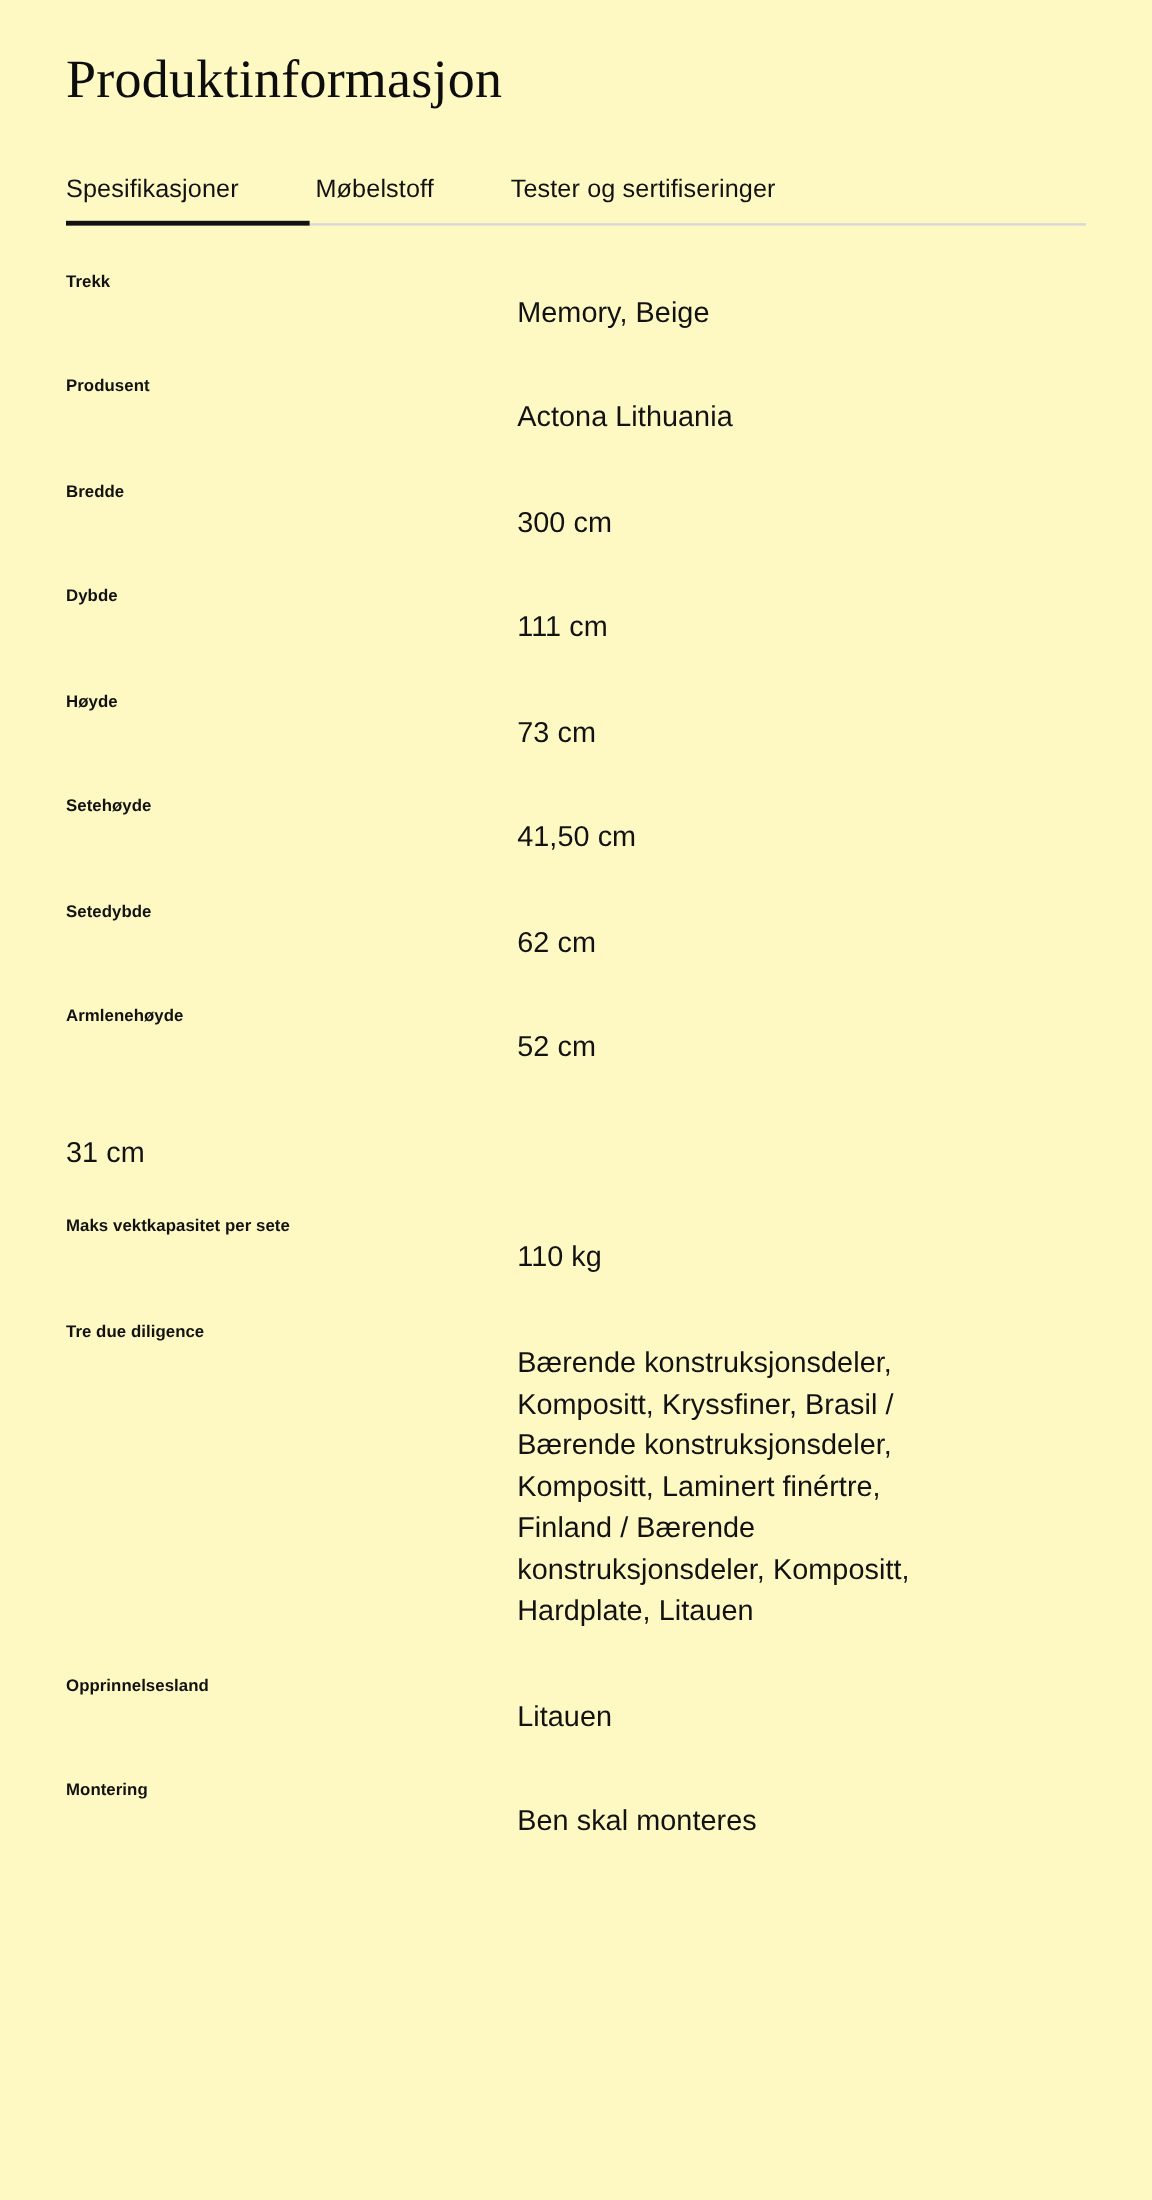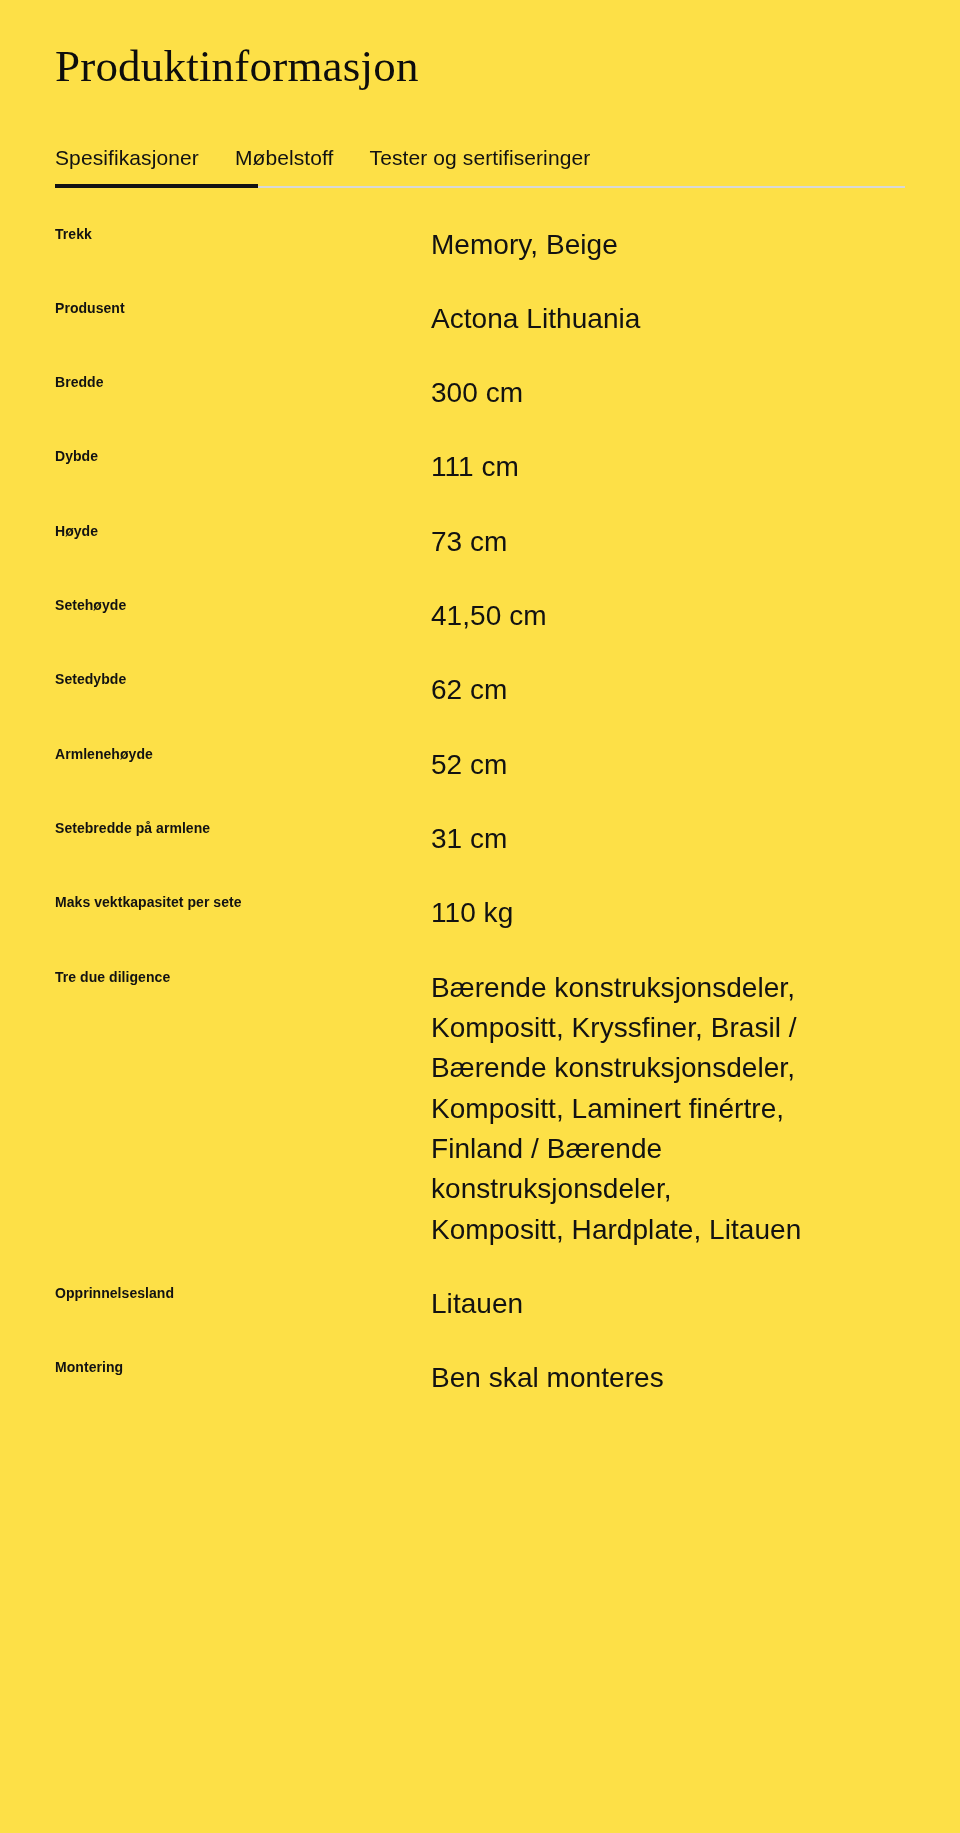--- a/index.html
+++ b/index.html
@@ -17,21 +17,21 @@
     color: #121212;
     -webkit-font-smoothing: antialiased;
   }
 
   .page {
     position: relative;
     width: 960px;
     height: 1833px;
     box-sizing: border-box;
     padding: 0 55px;
-    background: #fde047;
+    background: #fef9c3;
   }
 
   
   .page-title {
     font-family: "Liberation Serif", "DejaVu Serif", serif;
     font-weight: 400;
     font-size: 45px;
     line-height: 1.1;
     letter-spacing: 0.2px;
     color: #0d0d0d;
@@ -54,21 +54,21 @@
     color: #121212;
     letter-spacing: 0.1px;
     padding: 0 0 20px 0;
     cursor: pointer;
     white-space: nowrap;
     background: none;
     border: none;
     font-family: inherit;
   }
 
-  .tab + .tab { margin-left: 36px; }
+  .tab + .tab { margin-left: 64px; }
 
   .tab-rule {
     position: absolute;
     left: 0;
     right: 0;
     bottom: 0;
     height: 2px;
     background: #d8d8d8;
   }
 
@@ -99,27 +99,28 @@
     font-weight: 700;
     line-height: 1.38;
     color: #121212;
     letter-spacing: 0.05px;
     padding-right: 14px;
     box-sizing: border-box;
   }
 
   .spec-value {
     flex: 1 1 auto;
-    font-size: 28px;
+    font-size: 24px;
     font-weight: 400;
     line-height: 1.44;
     color: #121212;
     letter-spacing: 0.05px;
     max-width: 372px;
     white-space: pre-wrap;
+    margin-top: 19px;
   }
 </style>
 </head>
 <body>
 
 <div class="page">
 
   <h1 class="page-title">Produktinformasjon</h1>
 
   <div class="tabs">
@@ -169,21 +170,20 @@
       <div class="spec-label">Setedybde</div>
       <div class="spec-value">62 cm</div>
     </div>
 
     <div class="spec-row">
       <div class="spec-label">Armlenehøyde</div>
       <div class="spec-value">52 cm</div>
     </div>
 
     <div class="spec-row">
-      <div class="spec-label">Setebredde på armlene</div>
       <div class="spec-value">31 cm</div>
     </div>
 
     <div class="spec-row">
       <div class="spec-label">Maks vektkapasitet per sete</div>
       <div class="spec-value">110 kg</div>
     </div>
 
     <div class="spec-row">
       <div class="spec-label">Tre due diligence</div>

